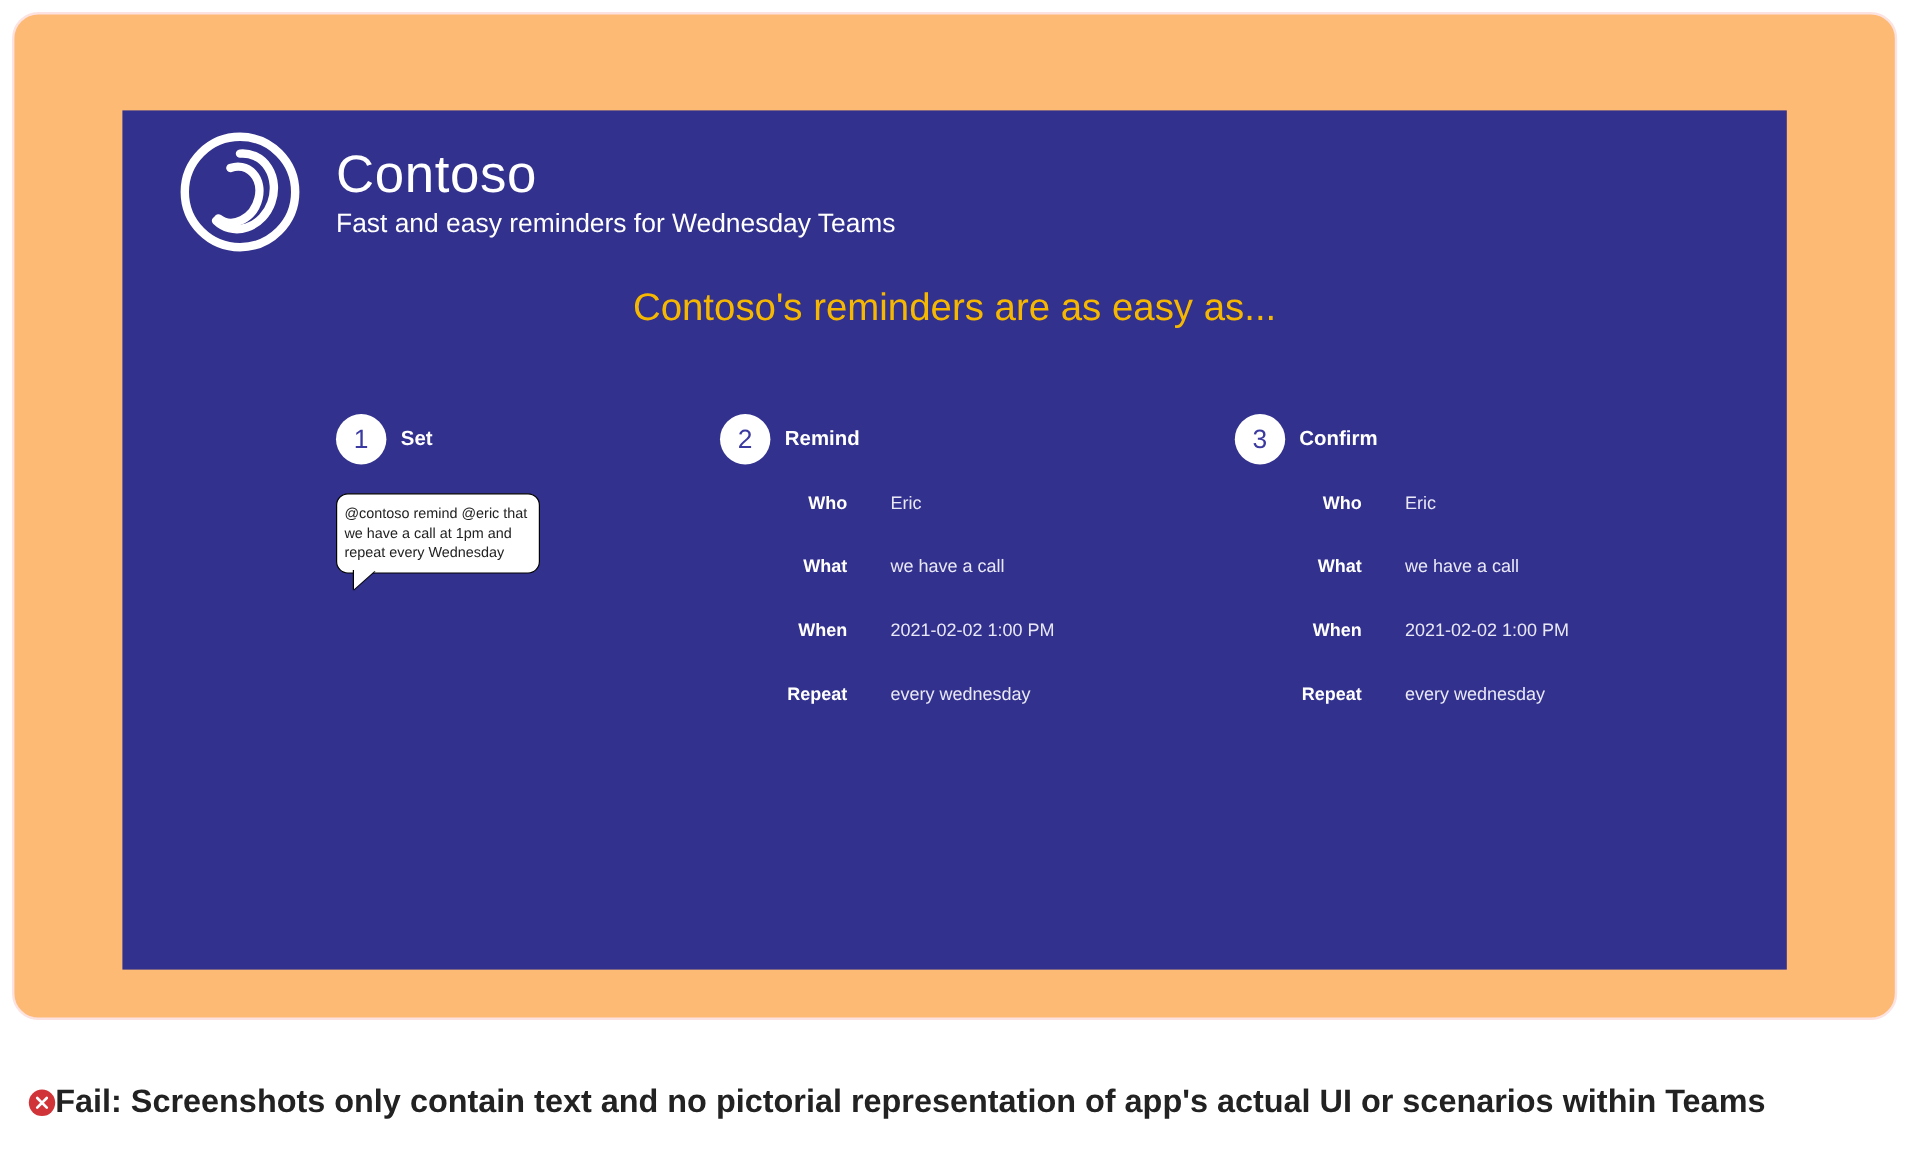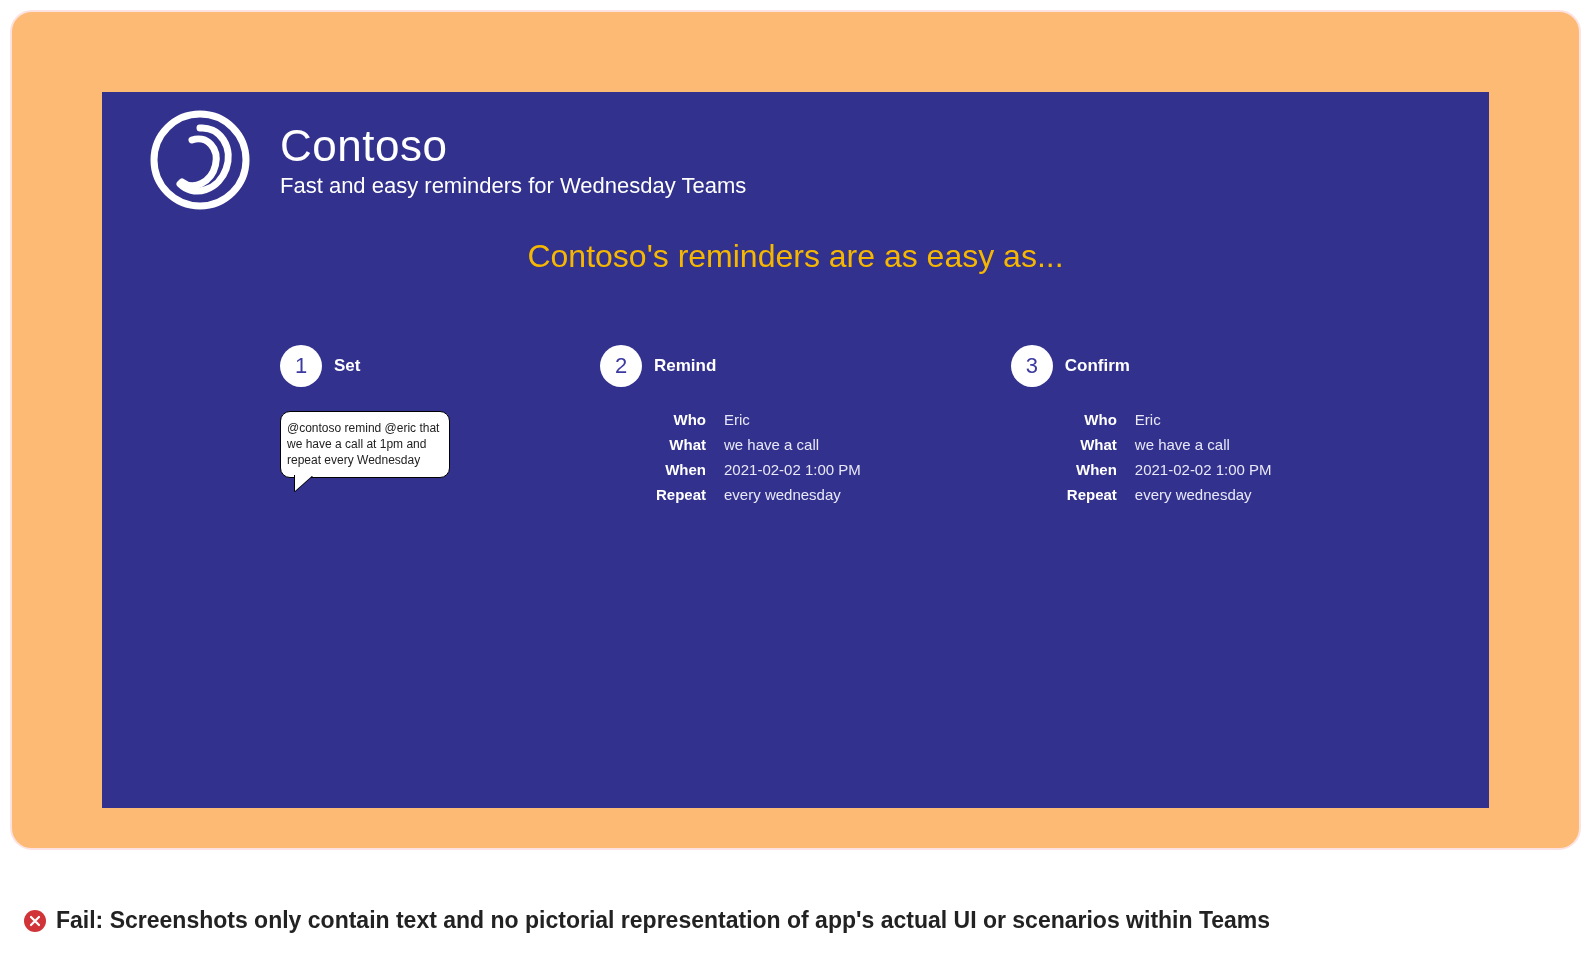--- a/index.html
+++ b/index.html
@@ -83,20 +83,21 @@
   }
   .rows {
     display: grid;
     grid-template-columns: auto auto;
     column-gap: 18px;
     row-gap: 8px;
     font-size: 15px;
     font-weight: 300;
     margin-left: 56px;
     color: #e9e8f7;
+    gap: 36px;
   }
   .rows .label {
     text-align: right;
     font-weight: 600;
     color: #fff;
   }
   .bubble {
     position: relative;
     background: #fff;
     color: #222;
@@ -118,22 +119,21 @@
     border-right: 18px solid transparent;
     border-top: 16px solid #fff;
     filter: drop-shadow(0 1px 0 #000) drop-shadow(-1px 0 0 #000);
   }
   .caption-row {
     position: absolute;
     left: 24px;
     bottom: 32px;
     display: flex;
     align-items: center;
-    gap: 10px;
-    font-size: 23px;
+    font-size: 27px;
     font-weight: 700;
     color: #222;
   }
   .fail-icon {
     width: 22px; height: 22px;
     border-radius: 50%;
     background: #d13438;
     display:flex; align-items:center; justify-content:center;
   }
   .fail-icon svg { width: 12px; height: 12px; }

